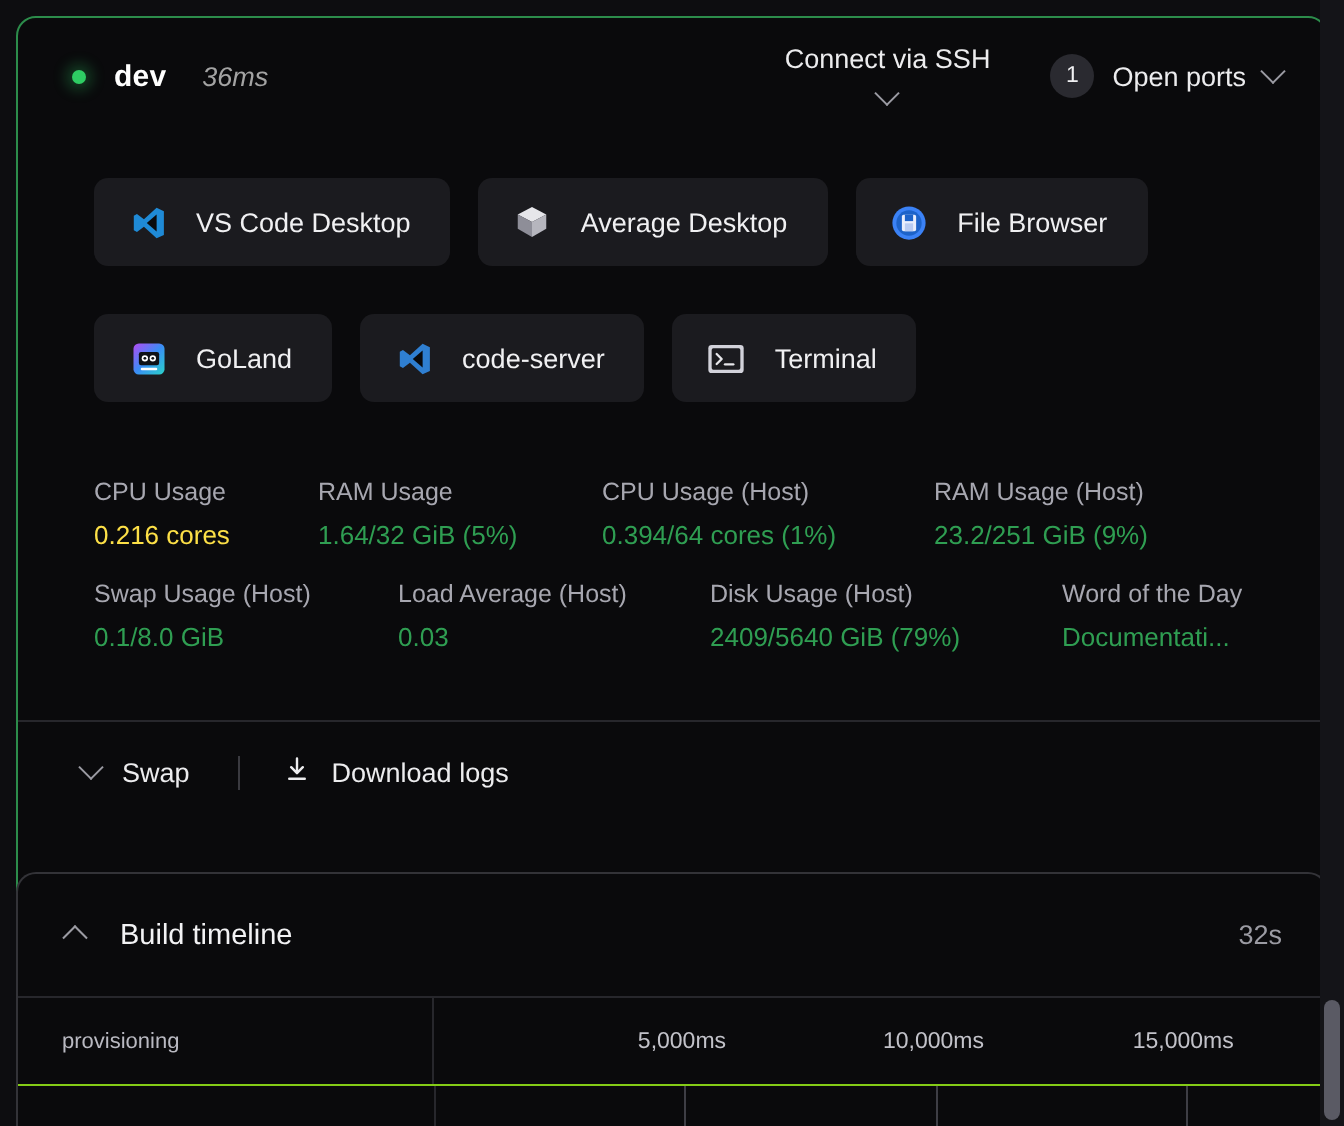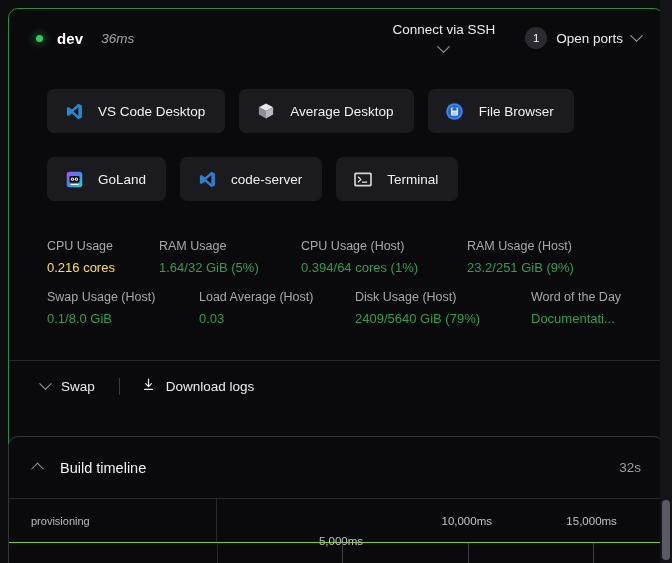--- a/index.html
+++ b/index.html
@@ -517,21 +517,21 @@
     </button>
     <span class="bt-title">Build timeline</span>
     <span class="bt-duration">32s</span>
   </div>
 
   <div class="bt-axisrow">
     <div class="bt-stagecol">
       <span class="bt-stagelabel">provisioning</span>
     </div>
     <div class="bt-axis" id="bt-axis">
-        <span class="bt-tick" style="left: 27.8%; margin-top: 20px;">5,000ms</span>
+        <span class="bt-tick" style="left: 27.8%;">5,000ms</span>
         <span class="bt-tick" style="left: 56%; text-align: center;">10,000ms</span>
         <span class="bt-tick" style="left: 84%;">15,000ms</span>
       </div>
   </div>
 
   <div class="bt-body">
     <div class="bt-gridcol" style="left:208px"></div>
     <div id="bt-gridlines">
         <div class="bt-gridline" style="left: 332.544px;"></div>
         <div class="bt-gridline" style="left: 458.88px;"></div>

